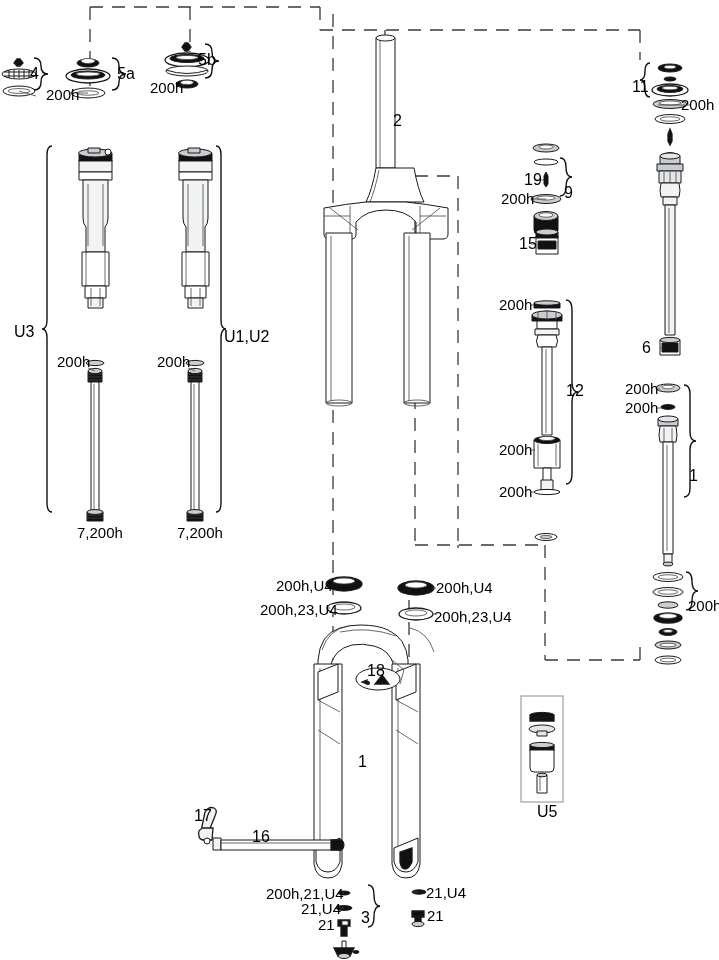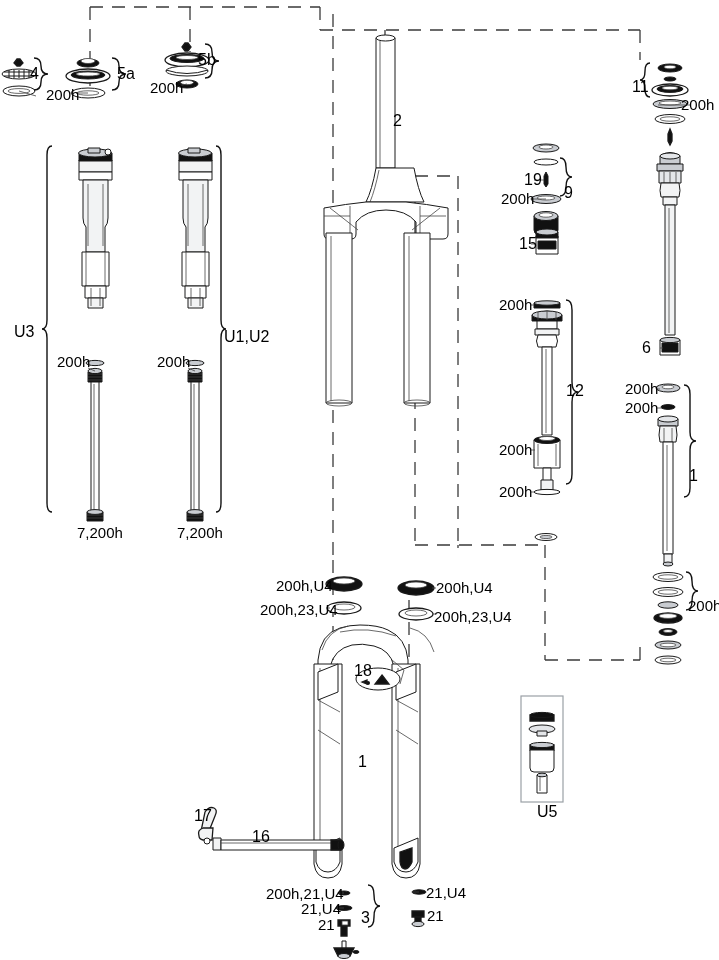--- a/index.html
+++ b/index.html
@@ -406,21 +406,21 @@
   <div class="lbl" style="left:499px;top:484px">200h</div>
   <div class="lbl big" style="left:642px;top:340px">6</div>
   <div class="lbl" style="left:625px;top:381px">200h</div>
   <div class="lbl" style="left:625px;top:400px">200h</div>
   <div class="lbl big" style="left:689px;top:468px">1</div>
   <div class="lbl" style="left:688px;top:598px">200h</div>
   <div class="lbl" style="left:276px;top:578px">200h,U4</div>
   <div class="lbl" style="left:436px;top:580px">200h,U4</div>
   <div class="lbl" style="left:260px;top:602px">200h,23,U4</div>
   <div class="lbl" style="left:434px;top:609px">200h,23,U4</div>
-  <div class="lbl big" style="left:354px;top:663px">18</div>
+  <div class="lbl big" style="left:367px;top:663px">18</div>
   <div class="lbl big" style="left:358px;top:754px">1</div>
   <div class="lbl big" style="left:537px;top:804px">U5</div>
   <div class="lbl big" style="left:194px;top:808px">17</div>
   <div class="lbl big" style="left:252px;top:829px">16</div>
   <div class="lbl" style="left:266px;top:886px">200h,21,U4</div>
   <div class="lbl" style="left:301px;top:901px">21,U4</div>
   <div class="lbl" style="left:318px;top:917px">21</div>
   <div class="lbl big" style="left:361px;top:910px">3</div>
   <div class="lbl" style="left:426px;top:885px">21,U4</div>
   <div class="lbl" style="left:427px;top:908px">21</div>

